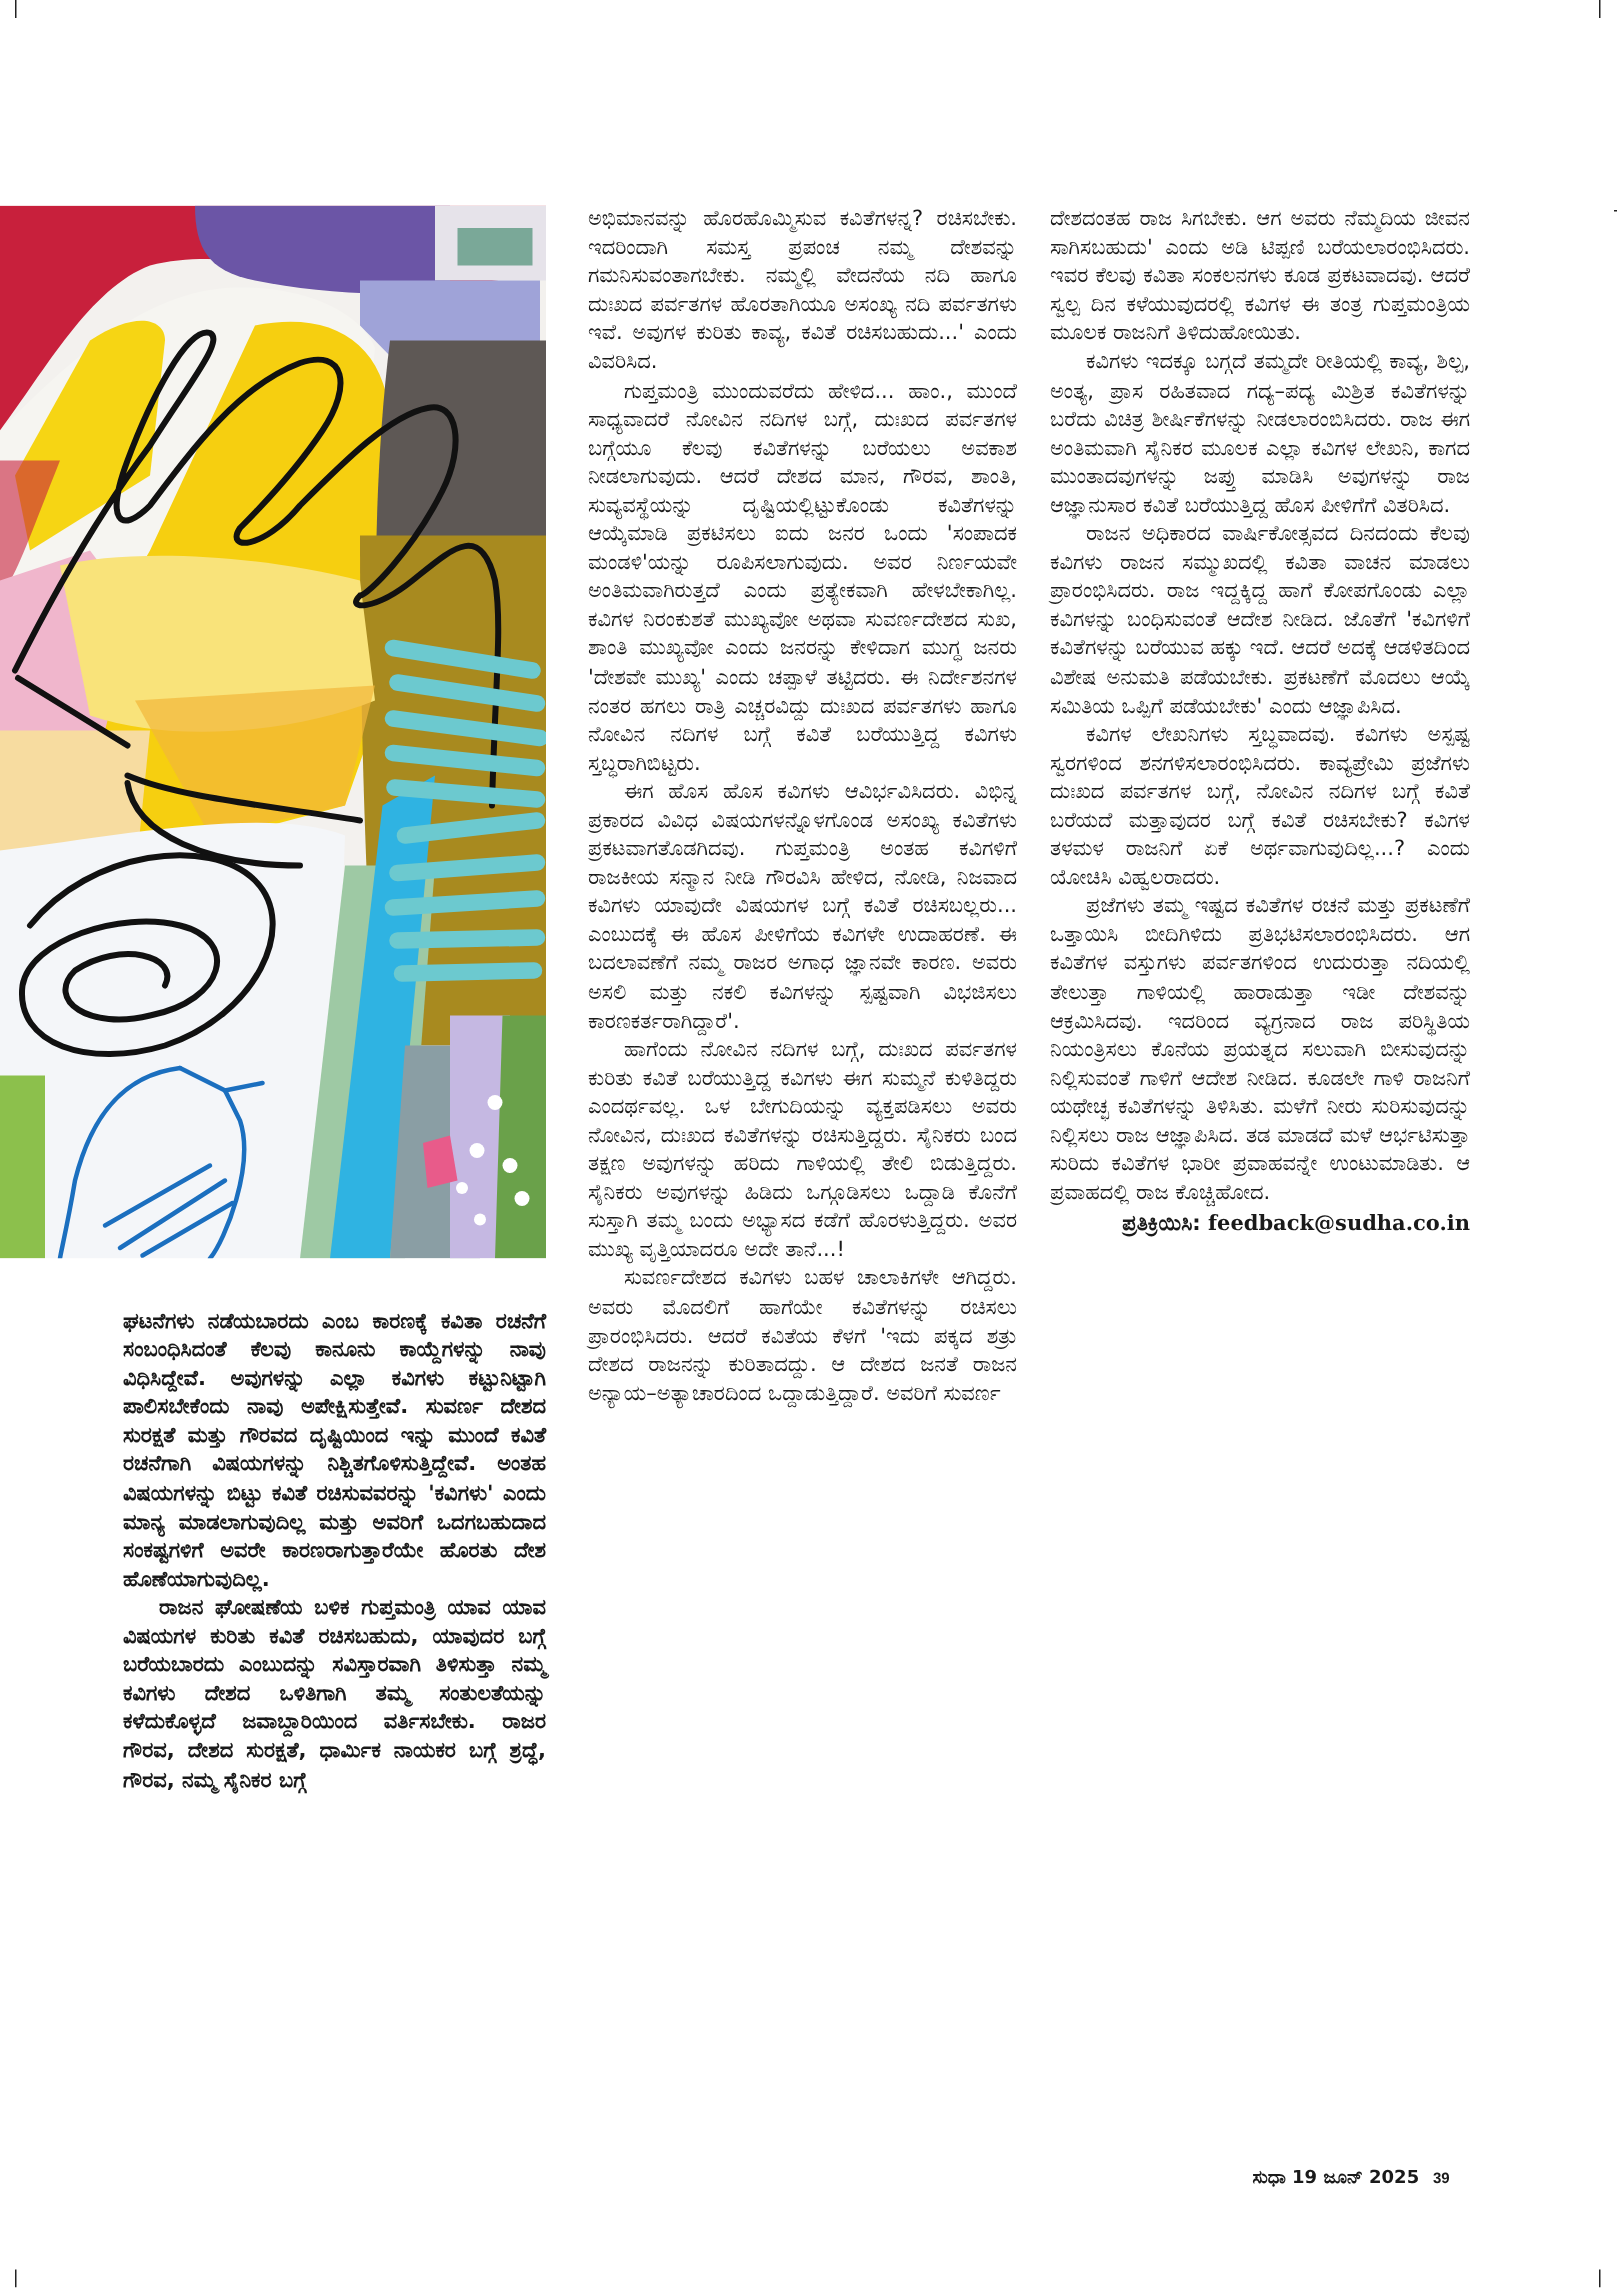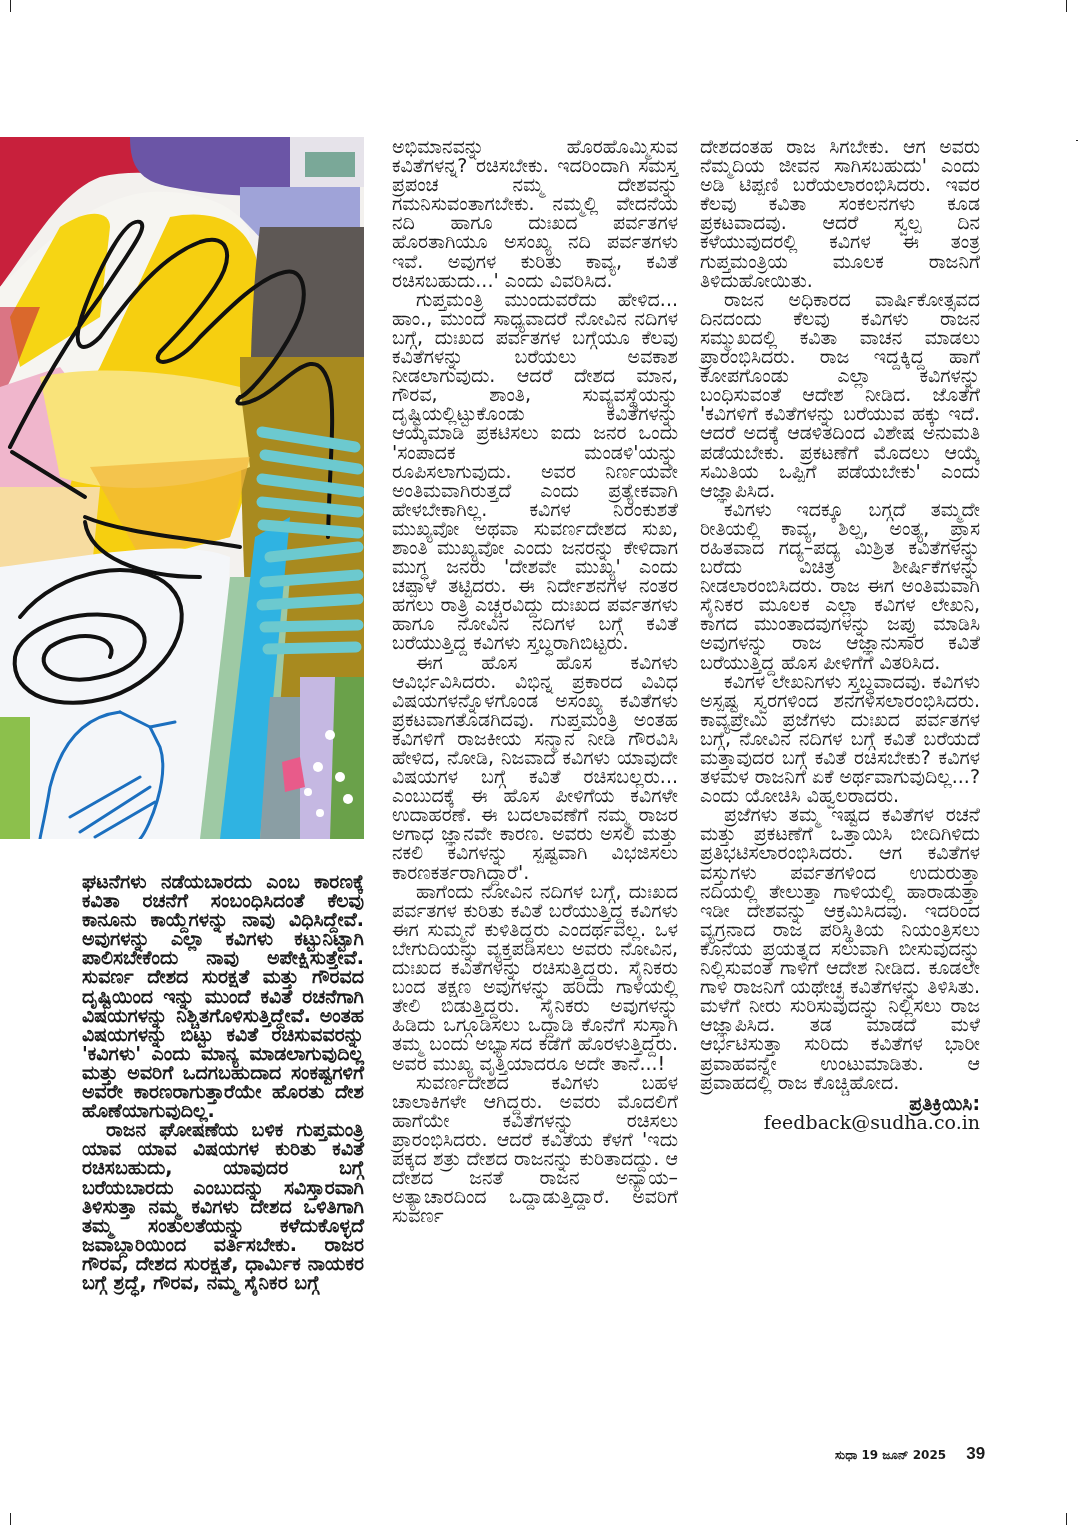--- a/index.html
+++ b/index.html
@@ -1,30 +1,30 @@
 <!DOCTYPE html>
 <html><head>
 <meta charset="utf-8">
 <style>
   html, body { margin: 0; padding: 0; background: #ffffff; }
   body { width: 1078px; height: 1525px; position: relative; overflow: hidden;
          font-family: "DejaVu Sans", sans-serif; color: #1a1a1a; }
   .crop { position: absolute; background: #222; }
   .artwork { position: absolute; left: 0; top: 137px; width: 364px; height: 702px; overflow: hidden; }
   .artwork svg { display: block; width: 364px; height: 702px; }
-  .col { position: absolute; font-size: 19px; line-height: 19.1px; text-align: justify; }
+  .col { position: absolute; font-size: 14px; line-height: 19.1px; text-align: justify; }
   .col p { margin: 0; text-indent: 0; }
   .col p.indent { text-indent: 24px; }
   .col-left { left: 82px; top: 872px; width: 282px; font-weight: bold; }
   .col-mid { left: 392px; top: 137px; width: 286px; }
   .col-right { left: 700px; top: 137px; width: 280px; }
   .feedback { margin-top: 2px; text-align: right; font-weight: bold; }
-  .feedback .email { font-family: "DejaVu Serif", serif; font-weight: normal; }
+  .feedback .email { font-family: "DejaVu Serif", serif; font-weight: bold; }
   .folio { position: absolute; left: 835px; top: 1444px; font-size: 12px; font-weight: bold; white-space: nowrap; }
-  .folio .pg { font-size: 17px; margin-left: 16px; font-family: "Liberation Sans", sans-serif; text-align: right; }
+  .folio .pg { font-size: 10px; margin-left: 5px; font-family: "Liberation Sans", sans-serif; text-align: right; }
 </style>
 </head>
 <body>
 
 <div class="crop" style="left:10px;top:0;width:1px;height:12px;"></div>
 <div class="crop" style="left:1066px;top:0;width:1px;height:12px;"></div>
 <div class="crop" style="left:10px;top:1513px;width:1px;height:12px;"></div>
 <div class="crop" style="left:1066px;top:1513px;width:1px;height:12px;"></div>
 <div class="crop" style="left:0;top:140px;width:2px;height:1px;"></div>
 <div class="crop" style="left:1076px;top:140px;width:2px;height:1px;"></div>
@@ -113,22 +113,22 @@
 <div class="col col-mid">
   <p>ಅಭಿಮಾನವನ್ನು ಹೊರಹೊಮ್ಮಿಸುವ ಕವಿತೆಗಳನ್ನ? ರಚಿಸಬೇಕು. ಇದರಿಂದಾಗಿ ಸಮಸ್ತ ಪ್ರಪಂಚ ನಮ್ಮ ದೇಶವನ್ನು ಗಮನಿಸುವಂತಾಗಬೇಕು. ನಮ್ಮಲ್ಲಿ ವೇದನೆಯ ನದಿ ಹಾಗೂ ದುಃಖದ ಪರ್ವತಗಳ ಹೊರತಾಗಿಯೂ ಅಸಂಖ್ಯ ನದಿ ಪರ್ವತಗಳು ಇವೆ. ಅವುಗಳ ಕುರಿತು ಕಾವ್ಯ, ಕವಿತೆ ರಚಿಸಬಹುದು...' ಎಂದು ವಿವರಿಸಿದ.</p>
   <p class="indent">ಗುಪ್ತಮಂತ್ರಿ ಮುಂದುವರೆದು ಹೇಳಿದ... ಹಾಂ., ಮುಂದೆ ಸಾಧ್ಯವಾದರೆ ನೋವಿನ ನದಿಗಳ ಬಗ್ಗೆ, ದುಃಖದ ಪರ್ವತಗಳ ಬಗ್ಗೆಯೂ ಕೆಲವು ಕವಿತೆಗಳನ್ನು ಬರೆಯಲು ಅವಕಾಶ ನೀಡಲಾಗುವುದು. ಆದರೆ ದೇಶದ ಮಾನ, ಗೌರವ, ಶಾಂತಿ, ಸುವ್ಯವಸ್ಥೆಯನ್ನು ದೃಷ್ಟಿಯಲ್ಲಿಟ್ಟುಕೊಂಡು ಕವಿತೆಗಳನ್ನು ಆಯ್ಕೆಮಾಡಿ ಪ್ರಕಟಿಸಲು ಐದು ಜನರ ಒಂದು 'ಸಂಪಾದಕ ಮಂಡಳಿ'ಯನ್ನು ರೂಪಿಸಲಾಗುವುದು. ಅವರ ನಿರ್ಣಯವೇ ಅಂತಿಮವಾಗಿರುತ್ತದೆ ಎಂದು ಪ್ರತ್ಯೇಕವಾಗಿ ಹೇಳಬೇಕಾಗಿಲ್ಲ. ಕವಿಗಳ ನಿರಂಕುಶತೆ ಮುಖ್ಯವೋ ಅಥವಾ ಸುವರ್ಣದೇಶದ ಸುಖ, ಶಾಂತಿ ಮುಖ್ಯವೋ ಎಂದು ಜನರನ್ನು ಕೇಳಿದಾಗ ಮುಗ್ಧ ಜನರು 'ದೇಶವೇ ಮುಖ್ಯ' ಎಂದು ಚಪ್ಪಾಳೆ ತಟ್ಟಿದರು. ಈ ನಿರ್ದೇಶನಗಳ ನಂತರ ಹಗಲು ರಾತ್ರಿ ಎಚ್ಚರವಿದ್ದು ದುಃಖದ ಪರ್ವತಗಳು ಹಾಗೂ ನೋವಿನ ನದಿಗಳ ಬಗ್ಗೆ ಕವಿತೆ ಬರೆಯುತ್ತಿದ್ದ ಕವಿಗಳು ಸ್ತಬ್ಧರಾಗಿಬಿಟ್ಟರು.</p>
   <p class="indent">ಈಗ ಹೊಸ ಹೊಸ ಕವಿಗಳು ಆವಿರ್ಭವಿಸಿದರು. ವಿಭಿನ್ನ ಪ್ರಕಾರದ ವಿವಿಧ ವಿಷಯಗಳನ್ನೊಳಗೊಂಡ ಅಸಂಖ್ಯ ಕವಿತೆಗಳು ಪ್ರಕಟವಾಗತೊಡಗಿದವು. ಗುಪ್ತಮಂತ್ರಿ ಅಂತಹ ಕವಿಗಳಿಗೆ ರಾಜಕೀಯ ಸನ್ಮಾನ ನೀಡಿ ಗೌರವಿಸಿ ಹೇಳಿದ, ನೋಡಿ, ನಿಜವಾದ ಕವಿಗಳು ಯಾವುದೇ ವಿಷಯಗಳ ಬಗ್ಗೆ ಕವಿತೆ ರಚಿಸಬಲ್ಲರು... ಎಂಬುದಕ್ಕೆ ಈ ಹೊಸ ಪೀಳಿಗೆಯ ಕವಿಗಳೇ ಉದಾಹರಣೆ. ಈ ಬದಲಾವಣೆಗೆ ನಮ್ಮ ರಾಜರ ಅಗಾಧ ಜ್ಞಾನವೇ ಕಾರಣ. ಅವರು ಅಸಲಿ ಮತ್ತು ನಕಲಿ ಕವಿಗಳನ್ನು ಸ್ಪಷ್ಟವಾಗಿ ವಿಭಜಿಸಲು ಕಾರಣಕರ್ತರಾಗಿದ್ದಾರೆ'.</p>
   <p class="indent">ಹಾಗೆಂದು ನೋವಿನ ನದಿಗಳ ಬಗ್ಗೆ, ದುಃಖದ ಪರ್ವತಗಳ ಕುರಿತು ಕವಿತೆ ಬರೆಯುತ್ತಿದ್ದ ಕವಿಗಳು ಈಗ ಸುಮ್ಮನೆ ಕುಳಿತಿದ್ದರು ಎಂದರ್ಥವಲ್ಲ. ಒಳ ಬೇಗುದಿಯನ್ನು ವ್ಯಕ್ತಪಡಿಸಲು ಅವರು ನೋವಿನ, ದುಃಖದ ಕವಿತೆಗಳನ್ನು ರಚಿಸುತ್ತಿದ್ದರು. ಸೈನಿಕರು ಬಂದ ತಕ್ಷಣ ಅವುಗಳನ್ನು ಹರಿದು ಗಾಳಿಯಲ್ಲಿ ತೇಲಿ ಬಿಡುತ್ತಿದ್ದರು. ಸೈನಿಕರು ಅವುಗಳನ್ನು ಹಿಡಿದು ಒಗ್ಗೂಡಿಸಲು ಒದ್ದಾಡಿ ಕೊನೆಗೆ ಸುಸ್ತಾಗಿ ತಮ್ಮ ಬಂದು ಅಭ್ಯಾಸದ ಕಡೆಗೆ ಹೊರಳುತ್ತಿದ್ದರು. ಅವರ ಮುಖ್ಯ ವೃತ್ತಿಯಾದರೂ ಅದೇ ತಾನೆ...!</p>
   <p class="indent">ಸುವರ್ಣದೇಶದ ಕವಿಗಳು ಬಹಳ ಚಾಲಾಕಿಗಳೇ ಆಗಿದ್ದರು. ಅವರು ಮೊದಲಿಗೆ ಹಾಗೆಯೇ ಕವಿತೆಗಳನ್ನು ರಚಿಸಲು ಪ್ರಾರಂಭಿಸಿದರು. ಆದರೆ ಕವಿತೆಯ ಕೆಳಗೆ 'ಇದು ಪಕ್ಕದ ಶತ್ರು ದೇಶದ ರಾಜನನ್ನು ಕುರಿತಾದದ್ದು. ಆ ದೇಶದ ಜನತೆ ರಾಜನ ಅನ್ಯಾಯ–ಅತ್ಯಾಚಾರದಿಂದ ಒದ್ದಾಡುತ್ತಿದ್ದಾರೆ. ಅವರಿಗೆ ಸುವರ್ಣ</p>
 </div>
 
 <div class="col col-right">
   <p>ದೇಶದಂತಹ ರಾಜ ಸಿಗಬೇಕು. ಆಗ ಅವರು ನೆಮ್ಮದಿಯ ಜೀವನ ಸಾಗಿಸಬಹುದು' ಎಂದು ಅಡಿ ಟಿಪ್ಪಣಿ ಬರೆಯಲಾರಂಭಿಸಿದರು. ಇವರ ಕೆಲವು ಕವಿತಾ ಸಂಕಲನಗಳು ಕೂಡ ಪ್ರಕಟವಾದವು. ಆದರೆ ಸ್ವಲ್ಪ ದಿನ ಕಳೆಯುವುದರಲ್ಲಿ ಕವಿಗಳ ಈ ತಂತ್ರ ಗುಪ್ತಮಂತ್ರಿಯ ಮೂಲಕ ರಾಜನಿಗೆ ತಿಳಿದುಹೋಯಿತು.</p>
+  <p class="indent">ಕವಿಗಳು ಇದಕ್ಕೂ ಬಗ್ಗದೆ ತಮ್ಮದೇ ರೀತಿಯಲ್ಲಿ ಕಾವ್ಯ, ಶಿಲ್ಪ, ಅಂತ್ಯ, ಪ್ರಾಸ ರಹಿತವಾದ ಗದ್ಯ–ಪದ್ಯ ಮಿಶ್ರಿತ ಕವಿತೆಗಳನ್ನು ಬರೆದು ವಿಚಿತ್ರ ಶೀರ್ಷಿಕೆಗಳನ್ನು ನೀಡಲಾರಂಬಿಸಿದರು. ರಾಜ ಈಗ ಅಂತಿಮವಾಗಿ ಸೈನಿಕರ ಮೂಲಕ ಎಲ್ಲಾ ಕವಿಗಳ ಲೇಖನಿ, ಕಾಗದ ಮುಂತಾದವುಗಳನ್ನು ಜಪ್ತು ಮಾಡಿಸಿ ಅವುಗಳನ್ನು ರಾಜ ಆಜ್ಞಾನುಸಾರ ಕವಿತೆ ಬರೆಯುತ್ತಿದ್ದ ಹೊಸ ಪೀಳಿಗೆಗೆ ವಿತರಿಸಿದ.</p>
   <p class="indent">ರಾಜನ ಅಧಿಕಾರದ ವಾರ್ಷಿಕೋತ್ಸವದ ದಿನದಂದು ಕೆಲವು ಕವಿಗಳು ರಾಜನ ಸಮ್ಮುಖದಲ್ಲಿ ಕವಿತಾ ವಾಚನ ಮಾಡಲು ಪ್ರಾರಂಭಿಸಿದರು. ರಾಜ ಇದ್ದಕ್ಕಿದ್ದ ಹಾಗೆ ಕೋಪಗೊಂಡು ಎಲ್ಲಾ ಕವಿಗಳನ್ನು ಬಂಧಿಸುವಂತೆ ಆದೇಶ ನೀಡಿದ. ಜೊತೆಗೆ 'ಕವಿಗಳಿಗೆ ಕವಿತೆಗಳನ್ನು ಬರೆಯುವ ಹಕ್ಕು ಇದೆ. ಆದರೆ ಅದಕ್ಕೆ ಆಡಳಿತದಿಂದ ವಿಶೇಷ ಅನುಮತಿ ಪಡೆಯಬೇಕು. ಪ್ರಕಟಣೆಗೆ ಮೊದಲು ಆಯ್ಕೆ ಸಮಿತಿಯ ಒಪ್ಪಿಗೆ ಪಡೆಯಬೇಕು' ಎಂದು ಆಜ್ಞಾಪಿಸಿದ.</p>
-  <p class="indent">ಕವಿಗಳು ಇದಕ್ಕೂ ಬಗ್ಗದೆ ತಮ್ಮದೇ ರೀತಿಯಲ್ಲಿ ಕಾವ್ಯ, ಶಿಲ್ಪ, ಅಂತ್ಯ, ಪ್ರಾಸ ರಹಿತವಾದ ಗದ್ಯ–ಪದ್ಯ ಮಿಶ್ರಿತ ಕವಿತೆಗಳನ್ನು ಬರೆದು ವಿಚಿತ್ರ ಶೀರ್ಷಿಕೆಗಳನ್ನು ನೀಡಲಾರಂಬಿಸಿದರು. ರಾಜ ಈಗ ಅಂತಿಮವಾಗಿ ಸೈನಿಕರ ಮೂಲಕ ಎಲ್ಲಾ ಕವಿಗಳ ಲೇಖನಿ, ಕಾಗದ ಮುಂತಾದವುಗಳನ್ನು ಜಪ್ತು ಮಾಡಿಸಿ ಅವುಗಳನ್ನು ರಾಜ ಆಜ್ಞಾನುಸಾರ ಕವಿತೆ ಬರೆಯುತ್ತಿದ್ದ ಹೊಸ ಪೀಳಿಗೆಗೆ ವಿತರಿಸಿದ.</p>
   <p class="indent">ಕವಿಗಳ ಲೇಖನಿಗಳು ಸ್ತಬ್ಧವಾದವು. ಕವಿಗಳು ಅಸ್ಪಷ್ಟ ಸ್ವರಗಳಿಂದ ಶನಗಳಿಸಲಾರಂಭಿಸಿದರು. ಕಾವ್ಯಪ್ರೇಮಿ ಪ್ರಜೆಗಳು ದುಃಖದ ಪರ್ವತಗಳ ಬಗ್ಗೆ, ನೋವಿನ ನದಿಗಳ ಬಗ್ಗೆ ಕವಿತೆ ಬರೆಯದೆ ಮತ್ತಾವುದರ ಬಗ್ಗೆ ಕವಿತೆ ರಚಿಸಬೇಕು? ಕವಿಗಳ ತಳಮಳ ರಾಜನಿಗೆ ಏಕೆ ಅರ್ಥವಾಗುವುದಿಲ್ಲ...? ಎಂದು ಯೋಚಿಸಿ ವಿಹ್ವಲರಾದರು.</p>
   <p class="indent">ಪ್ರಜೆಗಳು ತಮ್ಮ ಇಷ್ಟದ ಕವಿತೆಗಳ ರಚನೆ ಮತ್ತು ಪ್ರಕಟಣೆಗೆ ಒತ್ತಾಯಿಸಿ ಬೀದಿಗಿಳಿದು ಪ್ರತಿಭಟಿಸಲಾರಂಭಿಸಿದರು. ಆಗ ಕವಿತೆಗಳ ವಸ್ತುಗಳು ಪರ್ವತಗಳಿಂದ ಉದುರುತ್ತಾ ನದಿಯಲ್ಲಿ ತೇಲುತ್ತಾ ಗಾಳಿಯಲ್ಲಿ ಹಾರಾಡುತ್ತಾ ಇಡೀ ದೇಶವನ್ನು ಆಕ್ರಮಿಸಿದವು. ಇದರಿಂದ ವ್ಯಗ್ರನಾದ ರಾಜ ಪರಿಸ್ಥಿತಿಯ ನಿಯಂತ್ರಿಸಲು ಕೊನೆಯ ಪ್ರಯತ್ನದ ಸಲುವಾಗಿ ಬೀಸುವುದನ್ನು ನಿಲ್ಲಿಸುವಂತೆ ಗಾಳಿಗೆ ಆದೇಶ ನೀಡಿದ. ಕೂಡಲೇ ಗಾಳಿ ರಾಜನಿಗೆ ಯಥೇಚ್ಛ ಕವಿತೆಗಳನ್ನು ತಿಳಿಸಿತು. ಮಳೆಗೆ ನೀರು ಸುರಿಸುವುದನ್ನು ನಿಲ್ಲಿಸಲು ರಾಜ ಆಜ್ಞಾಪಿಸಿದ. ತಡ ಮಾಡದೆ ಮಳೆ ಆರ್ಭಟಿಸುತ್ತಾ ಸುರಿದು ಕವಿತೆಗಳ ಭಾರೀ ಪ್ರವಾಹವನ್ನೇ ಉಂಟುಮಾಡಿತು. ಆ ಪ್ರವಾಹದಲ್ಲಿ ರಾಜ ಕೊಚ್ಚಿಹೋದ.</p>
   <div class="feedback">
     <span>ಪ್ರತಿಕ್ರಿಯಿಸಿ:</span>
     <span class="email">feedback@sudha.co.in</span>
   </div>
 </div>
 
 <div class="folio">
   <span>ಸುಧಾ</span>

